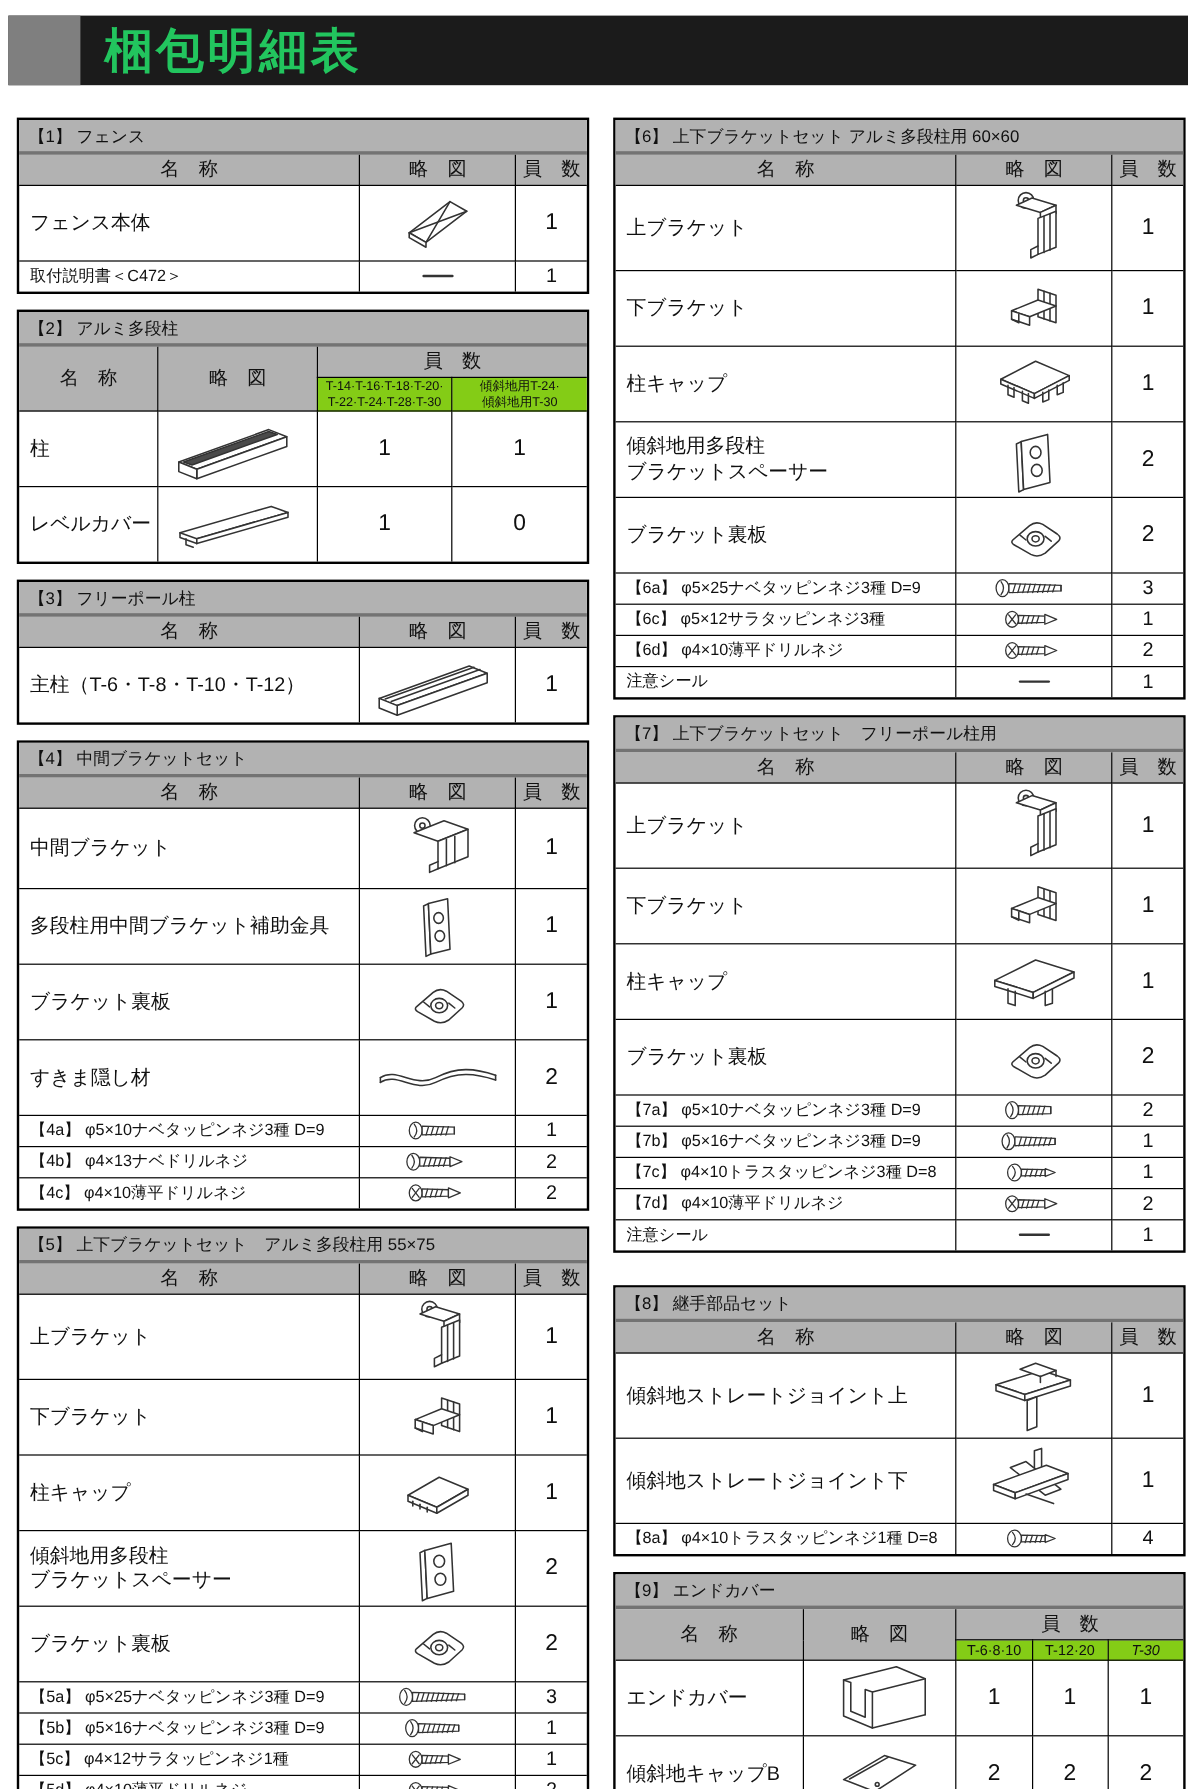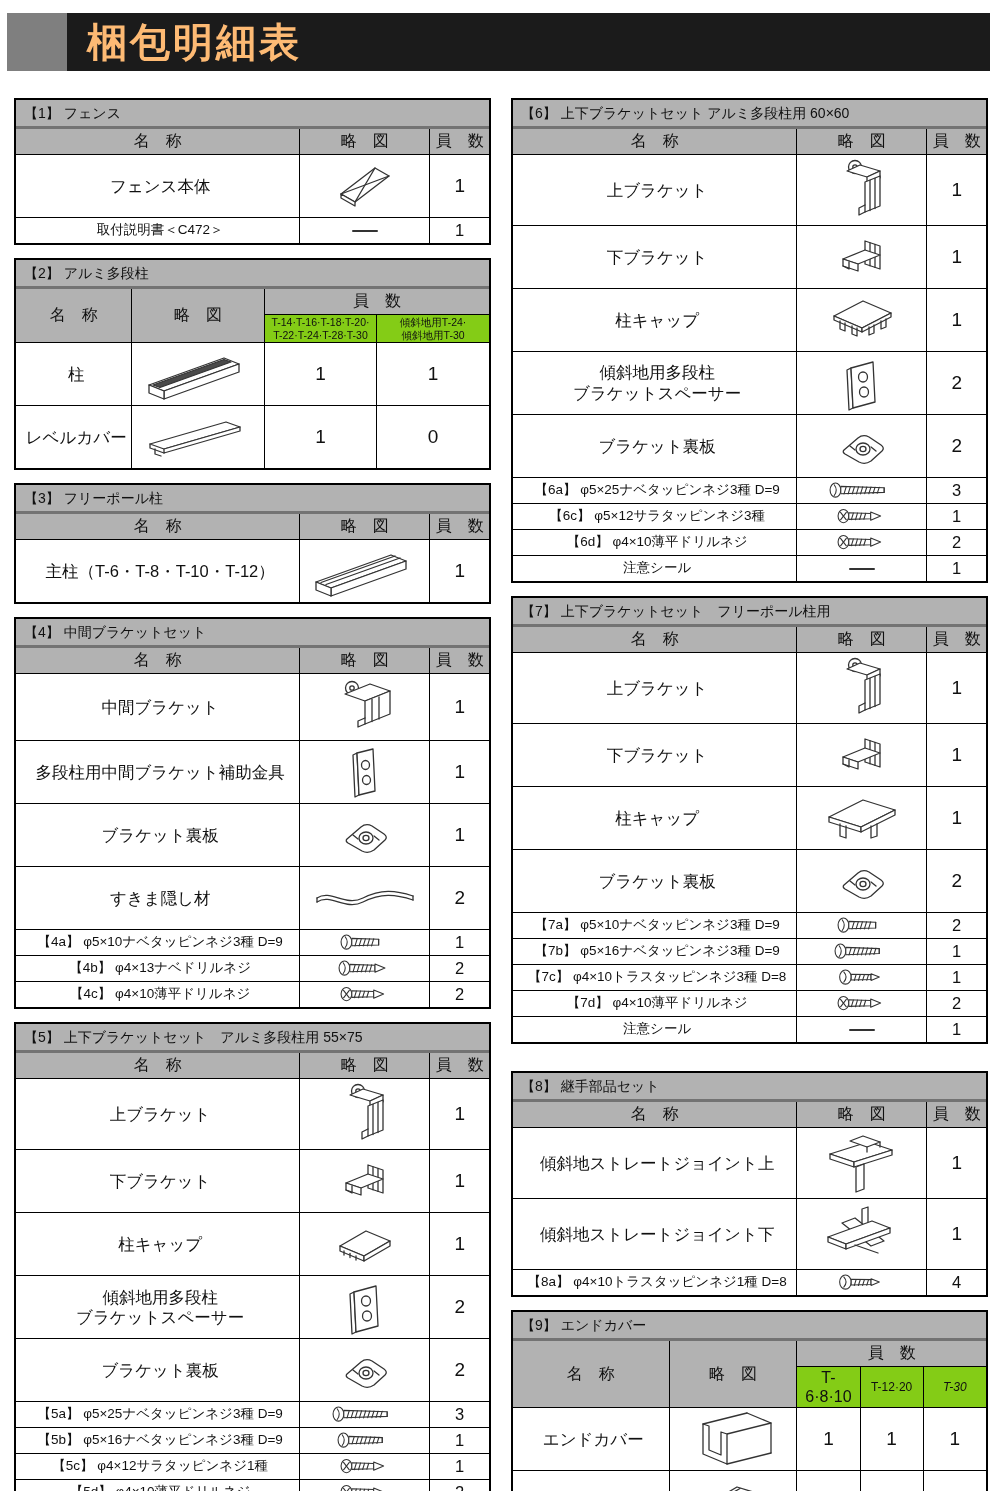--- a/index.html
+++ b/index.html
@@ -1,33 +1,33 @@
 <!DOCTYPE html>
 <html><head>
 <meta charset="utf-8">
 <style>
   html,body{margin:0;padding:0;background:#fff;}
   body{width:1000px;height:1491px;font-family:"Liberation Sans",sans-serif;color:#101010;position:relative;overflow:hidden;}
   .page{position:absolute;inset:0;background:#fff;}
   
   .hdr{position:absolute;left:7px;top:13px;width:983px;height:58px;background:#1b1b1b;display:flex;align-items:center;}
   .hdr-sq{width:60px;height:58px;background:#7f7f7f;flex:0 0 auto;}
-  .hdr h1{margin:0 0 0 20px;font-size:40px;font-weight:bold;color:#fdba74;letter-spacing:3px;}
+  .hdr h1{margin:0 0 0 20px;font-size:40px;font-weight:bold;color:#22c55e;letter-spacing:3px;}
   
   .cols{position:absolute;left:14px;top:98px;width:974px;display:flex;gap:20px;align-items:flex-start;}
   .col{width:477px;display:flex;flex-direction:column;}
   .tbl{border:2px solid #000;margin-bottom:13px;background:#fff;}
   .tbl:last-child{margin-bottom:0;}
   .tbl-title{background:#b2b2b2;border-bottom:3px solid #737373;font-size:14px;padding:3px 8px;line-height:20px;white-space:nowrap;overflow:hidden;}
   table{width:100%;border-collapse:collapse;table-layout:fixed;}
   th,td{border:1px solid #000;padding:2px 4px;}
   table{border-style:hidden;}
   thead th{background:#b2b2b2;font-weight:normal;text-align:center;font-size:16px;padding:2px 2px;}
   thead tr.sub th{font-size:10.5px;line-height:1.2;white-space:pre-line;padding:1px 1px;background:#84cc16;}
-  td.name{font-size:16.5px;padding-left:9px;white-space:pre-line;line-height:1.25;text-align:center;}
+  td.name{font-size:16.5px;padding-left:9px;white-space:pre-line;line-height:1.25;}
   td.diag{text-align:center;vertical-align:middle;padding:2px;}
   td.qty{text-align:center;font-size:19px;}
   tr.tall td{height:58px;}
   tr.compact td{height:23px;padding-top:1px;padding-bottom:1px;}
   tr.compact td.name{font-size:13.5px;white-space:nowrap;overflow:hidden;}
   tr.compact td.qty{font-size:16.5px;}
   .icon{display:inline-block;line-height:0;}
   .icon svg{vertical-align:middle;}
   .icon svg *{stroke:#333;fill:#fff;stroke-width:1.3;stroke-linejoin:round;stroke-linecap:round;}
   .icon svg .nf{fill:none;}
@@ -690,21 +690,21 @@
               <col style="width: 13.3%;">
               <col style="width: 13.3%;">
             </colgroup>
             <thead>
               <tr>
                 <th rowspan="2">名　称</th>
                 <th rowspan="2">略　図</th>
                 <th colspan="3">員　数</th>
               </tr>
               <tr class="sub">
-                <th style="font-size: 16px;">T-6·8·10</th>
+                <th style="font-size: 12px;">T-6·8·10</th>
                 <th style="font-size: 12px;">T-12·20</th>
                 <th style="font-size: 12px; font-style: italic;">T-30</th>
               </tr>
             </thead>
             <tbody>
               <tr class="tall">
                 <td class="name">エンドカバー</td>
                 <td class="diag"><span class="icon"><svg width="88" height="58" viewBox="0 0 88 58">
                       <line class="nf" x1="14" y1="14" x2="58" y2="3"></line>
                       <line class="nf" x1="38" y1="24" x2="82" y2="13"></line>

